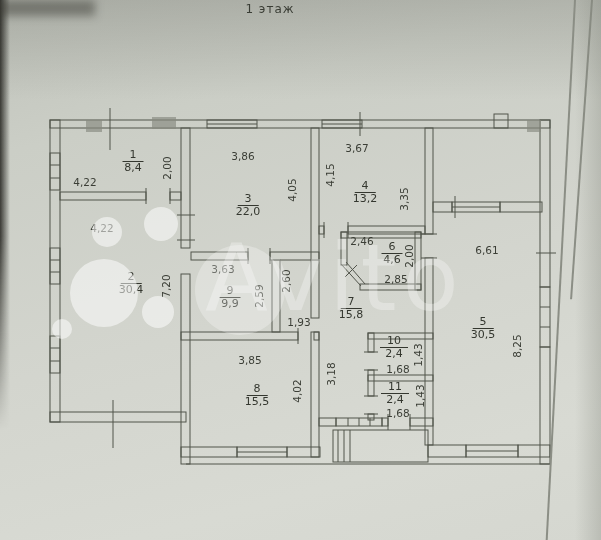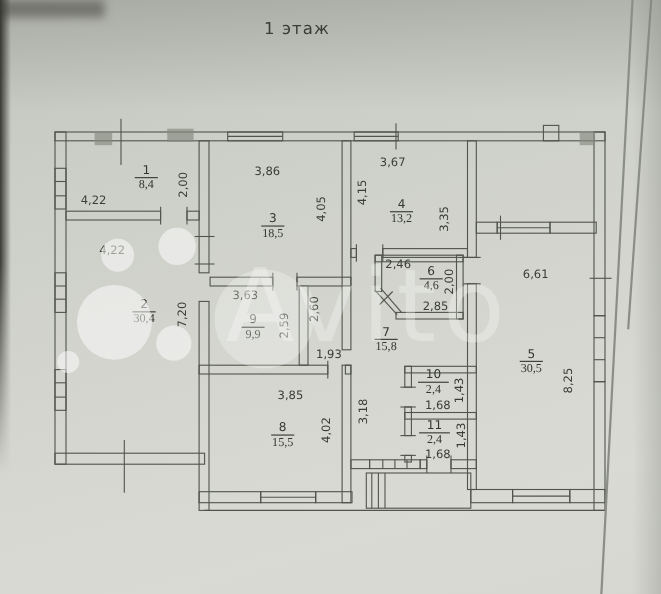--- a/index.html
+++ b/index.html
@@ -11,27 +11,27 @@
   .edge-left{position:absolute;left:0;top:0;width:10px;height:430px;
     background:linear-gradient(to right,rgba(42,42,37,.9),rgba(42,42,37,0));
     -webkit-mask:linear-gradient(to bottom,#000 55%,transparent 100%);
             mask:linear-gradient(to bottom,#000 55%,transparent 100%);}
   .corner-dark{position:absolute;left:0;top:0;width:95px;height:16px;background:rgba(50,50,45,.45);filter:blur(4px);}
   .paper-line{position:absolute;background:#8b8e85;width:1.5px;transform-origin:top center;}
   .line1{left:574px;top:0;height:560px;transform:rotate(3deg);}
   .line2{left:591px;top:0;height:300px;transform:rotate(4deg);}
   .right-shade{position:absolute;right:0;top:0;width:26px;height:540px;
     background:linear-gradient(to right,rgba(125,128,118,0),rgba(125,128,118,.30));}
-  .title{position:absolute;left:270px;top:17px;transform:translateX(-50%);
-    font-size:15px;color:#3a3d35;letter-spacing:1px;}
+  .title{position:absolute;left:270px;top:2px;transform:translateX(-50%);
+    font-size:12px;color:#3a3d35;letter-spacing:1px;}
   svg.planlines{position:absolute;left:0;top:0;}
   .rlabel{position:absolute;transform:translate(-50%,0);text-align:center;
     font-size:11px;color:#34372f;line-height:1.12;white-space:nowrap;}
   .rlabel .num{display:inline-block;padding:0 7px;border-bottom:1px solid #34372f;}
-  .rlabel .area{display:block;font-family:Liberation Serif, serif;}
+  .rlabel .area{display:block;}
   .dim{position:absolute;font-size:10.5px;color:#3b3e36;white-space:nowrap;
     transform:translate(-50%,-50%);}
   .dim.v{transform:translate(-50%,-50%) rotate(-90deg);}
   .wm{position:absolute;pointer-events:none;}
   .wm-c{position:absolute;border-radius:50%;background:rgba(255,255,255,.52);}
   .wm-text{position:absolute;left:205px;top:225px;font-size:92px;font-weight:500;
     color:rgba(255,255,255,.30);letter-spacing:6px;pointer-events:none;}
 </style>
 </head>
 <body>
@@ -169,21 +169,21 @@
   <div class="rlabel" style="left:133px;top:149px">
     <span class="num">1</span>
     <span class="area">8,4</span>
   </div>
   <div class="rlabel" style="left:131px;top:271px">
     <span class="num">2</span>
     <span class="area">30,4</span>
   </div>
   <div class="rlabel" style="left:248px;top:193px">
     <span class="num">3</span>
-    <span class="area">18,5</span>
+    <span class="area">22,0</span>
   </div>
   <div class="rlabel" style="left:365px;top:180px">
     <span class="num">4</span>
     <span class="area">13,2</span>
   </div>
   <div class="rlabel" style="left:483px;top:316px">
     <span class="num">5</span>
     <span class="area">30,5</span>
   </div>
   <div class="rlabel" style="left:392px;top:241px">
@@ -223,21 +223,21 @@
   <div class="dim" style="left:223px;top:269px">3,63</div>
   <div class="dim v" style="left:259px;top:296px">2,59</div>
   <div class="dim v" style="left:286px;top:281px">2,60</div>
   <div class="dim" style="left:299px;top:322px">1,93</div>
   <div class="dim v" style="left:331px;top:374px">3,18</div>
   <div class="dim" style="left:362px;top:241px">2,46</div>
   <div class="dim v" style="left:409px;top:256px">2,00</div>
   <div class="dim" style="left:396px;top:279px">2,85</div>
   <div class="dim" style="left:487px;top:250px">6,61</div>
   <div class="dim v" style="left:517px;top:346px">8,25</div>
-  <div class="dim" style="left:264px;top:360px">3,85</div>
+  <div class="dim" style="left:250px;top:360px">3,85</div>
   <div class="dim v" style="left:297px;top:391px">4,02</div>
   <div class="dim" style="left:398px;top:369px">1,68</div>
   <div class="dim v" style="left:418px;top:355px">1,43</div>
   <div class="dim" style="left:398px;top:413px">1,68</div>
   <div class="dim v" style="left:420px;top:396px">1,43</div>
 
   <div class="wm">
     <div class="wm-c" style="left:92px;top:217px;width:30px;height:30px"></div>
     <div class="wm-c" style="left:144px;top:207px;width:34px;height:34px"></div>
     <div class="wm-c" style="left:70px;top:259px;width:68px;height:68px"></div>

